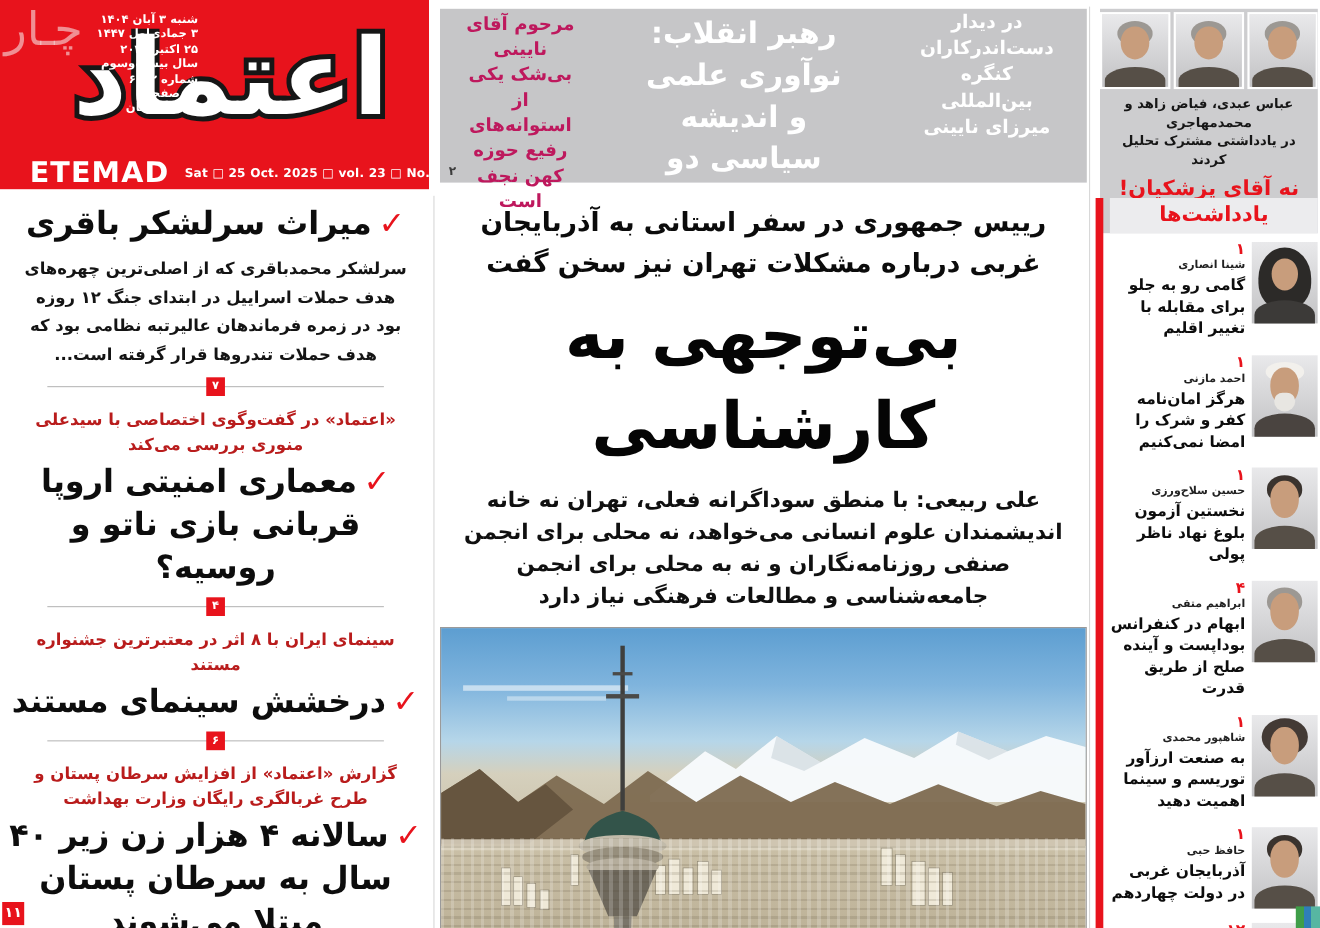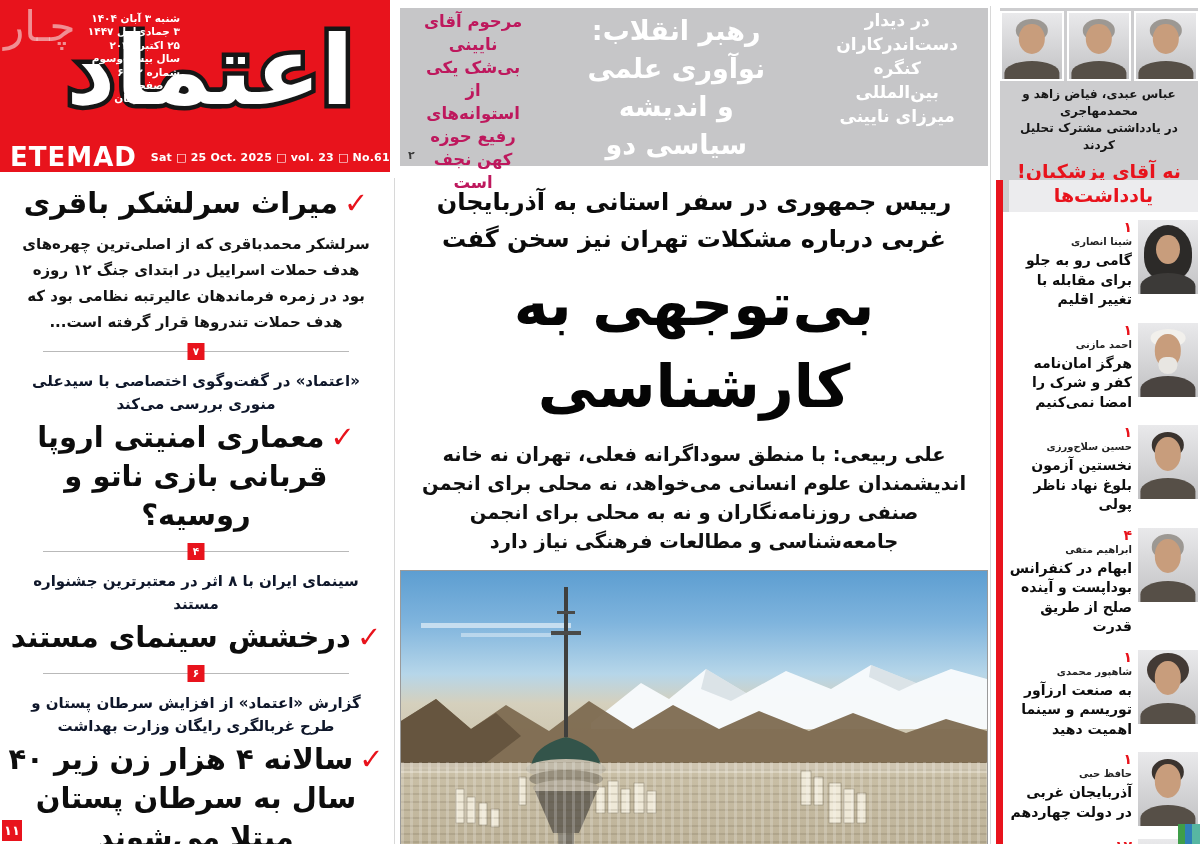--- a/index.html
+++ b/index.html
@@ -11,30 +11,30 @@
   .vsep.right{left:990px;top:6px;bottom:0;}
 
   
   .masthead{position:absolute;left:0;top:0;width:390px;height:172px;background:#e8131c;overflow:hidden;}
   .watermark{position:absolute;top:2px;left:4px;font-size:42px;font-weight:normal;
              color:rgba(245,245,245,.55);letter-spacing:4px;z-index:3;}
   .calli{position:absolute;left:0;top:2px;width:390px;height:140px;z-index:1;}
   .mast-dates{position:absolute;left:96px;top:12px;width:84px;z-index:2;text-align:right;}
   .mast-dates div{color:#fff;font-size:10.5px;font-weight:bold;line-height:13.4px;white-space:nowrap;}
   .mast-strip{position:absolute;left:0;bottom:0;width:100%;height:30px;z-index:2;
-              display:flex;align-items:center;direction:ltr;padding:0 10px;box-sizing:border-box;gap:14px;}
+              display:flex;align-items:center;direction:ltr;padding:0 27px;box-sizing:border-box;gap:14px;}
   .mast-latin{color:#fff;font-size:26px;font-weight:bold;letter-spacing:1px;line-height:26px;}
   .mast-info{color:#fff;font-size:11px;font-weight:bold;white-space:nowrap;letter-spacing:.2px;}
 
   
   .leftcol{position:absolute;left:0;top:172px;width:392px;text-align:center;}
   .story-head{font-size:29px;font-weight:bold;line-height:39px;margin:12px 6px 0;color:#0d0d0d;}
   .story-head .chk{color:#e8131c;font-weight:bold;margin-left:6px;}
   .story-body{font-size:15px;font-weight:bold;line-height:26px;margin:8px 20px 0;color:#141414;}
-  .kicker-sm{font-size:15px;font-weight:bold;line-height:23px;margin:10px 24px 0;color:#0f172a;}
+  .kicker-sm{font-size:15px;font-weight:bold;line-height:23px;margin:10px 24px 0;color:#b91c1c;}
   .divider{position:relative;height:17px;width:78%;margin:8px auto 0;}
   .divider .line{position:absolute;left:0;right:0;top:8px;height:1px;background:#b9b9b9;}
   .pnum-box{position:absolute;left:50%;top:0;transform:translateX(-50%);width:17px;height:17px;
             background:#e8131c;color:#fff;font-size:10.5px;font-weight:bold;line-height:17px;text-align:center;}
   .corner-num{position:absolute;left:2px;bottom:3px;width:20px;height:21px;background:#e8131c;
               color:#fff;font-size:13px;font-weight:bold;line-height:21px;text-align:center;z-index:5;}
 
   
   .centercol{position:absolute;left:400px;top:0;width:588px;text-align:center;}
   .graybox{margin-top:8px;height:158px;background:#c6c6c8;position:relative;

